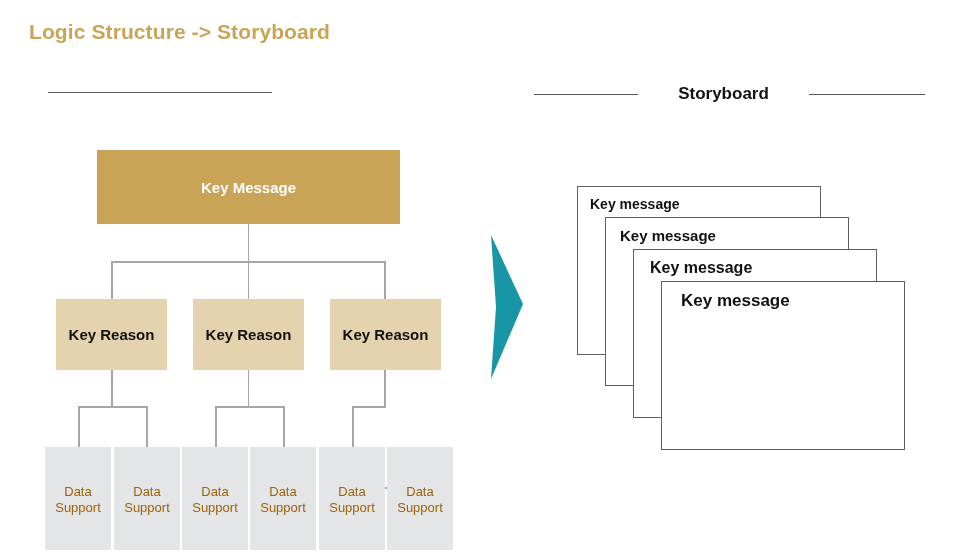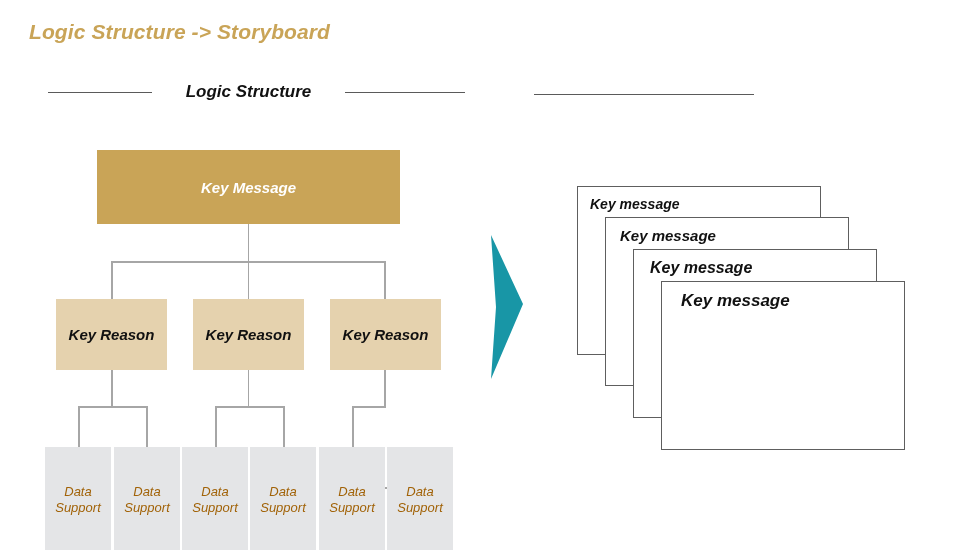--- a/index.html
+++ b/index.html
@@ -7,21 +7,20 @@
     padding: 0;
     background: #ffffff;
   }
   #slide {
     position: relative;
     width: 971px;
     height: 550px;
     background: #ffffff;
     overflow: hidden;
     font-family: "Liberation Sans", sans-serif;
-    font-style: italic;
   }
 
   
   #slide-title {
     position: absolute;
     left: 29px;
     top: 20px;
     font-size: 21px;
     font-weight: bold;
     color: #C9A457;
@@ -164,26 +163,26 @@
 </style>
 </head>
 <body>
 
 <div id="slide">
 
   <div id="slide-title">Logic Structure -&gt; Storyboard</div>
 
   <div id="header-logic" class="section-header">
     <div class="rule rule-left"></div>
-    <div class="section-label">Logic Structure</div>
     <div class="rule rule-right"></div>
   </div>
 
   <div id="header-story" class="section-header">
     <div class="rule rule-left"></div>
+    <div class="section-label">Storyboard</div>
     <div class="rule rule-right"></div>
   </div>
 
   <div id="logic-tree">
 
     <div id="key-message" class="node">
       <span>Key Message</span>
     </div>
 
     <div class="conn conn-v" style="left:247.5px; top:224px; height:38px;"></div>

